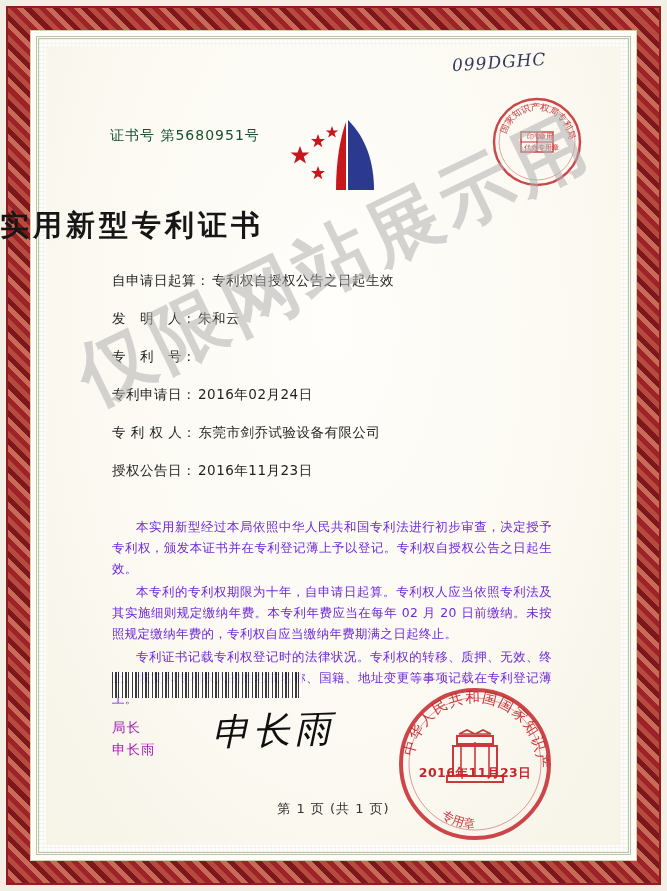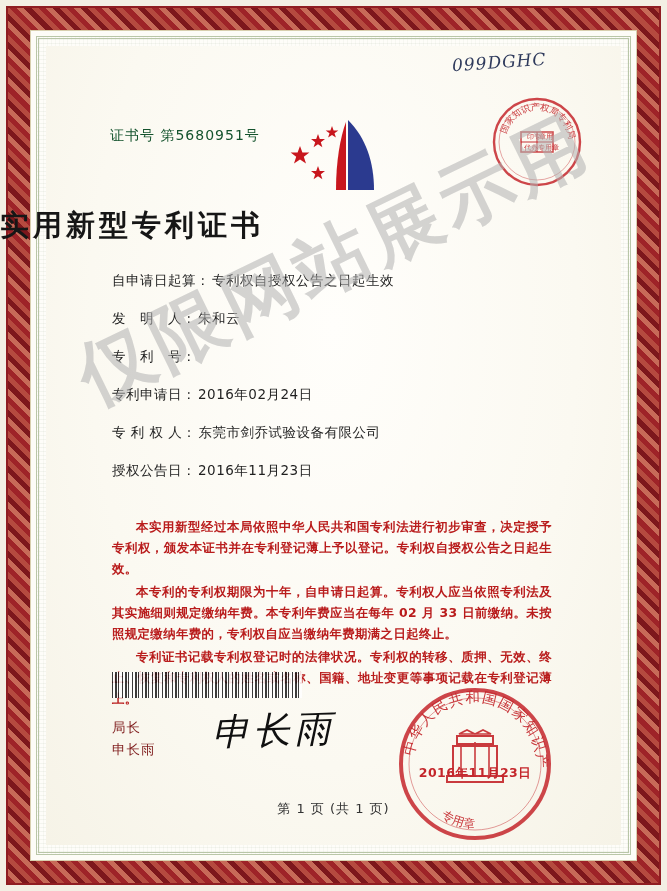--- a/index.html
+++ b/index.html
@@ -131,24 +131,23 @@
     letter-spacing: 0.5px;
   }
 
   
   .body-text {
     position: absolute;
     left: 112px; top: 516px;
     width: 440px;
     font-size: 12.4px;
     line-height: 21px;
-    color: #b91c1c;
+    color: #6d28d9;
     text-align: justify;
     letter-spacing: 0.4px;
-    font-weight: bold;
   }
   .body-text p {
     margin: 0 0 2px 0;
     text-indent: 24px;
   }
 
   
   .barcode {
     position: absolute;
     left: 112px; top: 672px;
@@ -160,21 +159,21 @@
         #1a1a1a 6px, #1a1a1a 7px, #fff 7px, #fff 10px);
     opacity: 0.85;
   }
 
   
   .director {
     position: absolute;
     left: 112px; top: 716px;
     font-size: 13.5px;
     line-height: 22px;
-    color: #7f1d1d;
+    color: #a21caf;
     letter-spacing: 1px;
   }
   .signature {
     position: absolute;
     left: 212px; top: 706px;
     font-family: "DejaVu Serif", serif;
     font-size: 37px;
     color: #101010;
     font-style: italic;
     letter-spacing: 4px;
@@ -291,21 +290,21 @@
       <span class="field-value">东莞市剑乔试验设备有限公司</span>
     </div>
     <div class="field-row">
       <span class="field-label">授权公告日：</span>
       <span class="field-value">2016年11月23日</span>
     </div>
   </div>
 
   <div class="body-text">
     <p>本实用新型经过本局依照中华人民共和国专利法进行初步审查，决定授予专利权，颁发本证书并在专利登记薄上予以登记。专利权自授权公告之日起生效。</p>
-    <p>本专利的专利权期限为十年，自申请日起算。专利权人应当依照专利法及其实施细则规定缴纳年费。本专利年费应当在每年 02 月 33 日前缴纳。未按照规定缴纳年费的，专利权自应当缴纳年费期满之日起终止。</p>
+    <p>本专利的专利权期限为十年，自申请日起算。专利权人应当依照专利法及其实施细则规定缴纳年费。本专利年费应当在每年 02 月 20 日前缴纳。未按照规定缴纳年费的，专利权自应当缴纳年费期满之日起终止。</p>
     <p>专利证书记载专利权登记时的法律状况。专利权的转移、质押、无效、终止、恢复和专利权人的姓名或名称、国籍、地址变更等事项记载在专利登记薄上。</p>
   </div>
 
   <div class="barcode"></div>
 
   <div class="director">
     <div>局长</div>
     <div>申长雨</div>
   </div>
 

